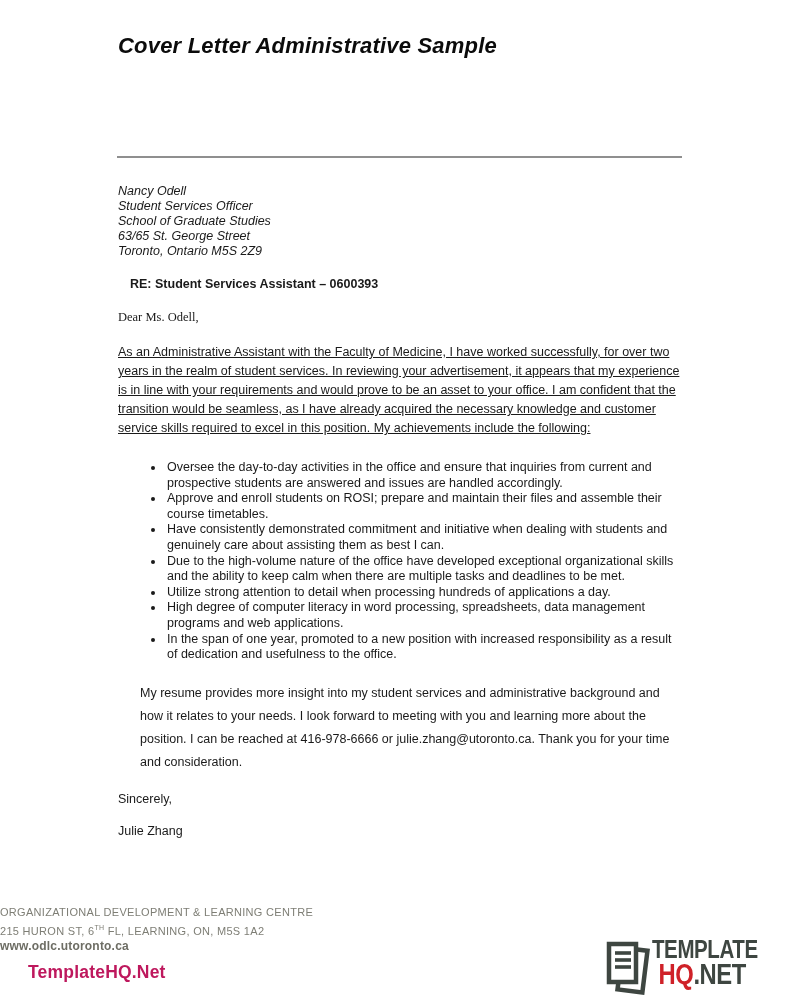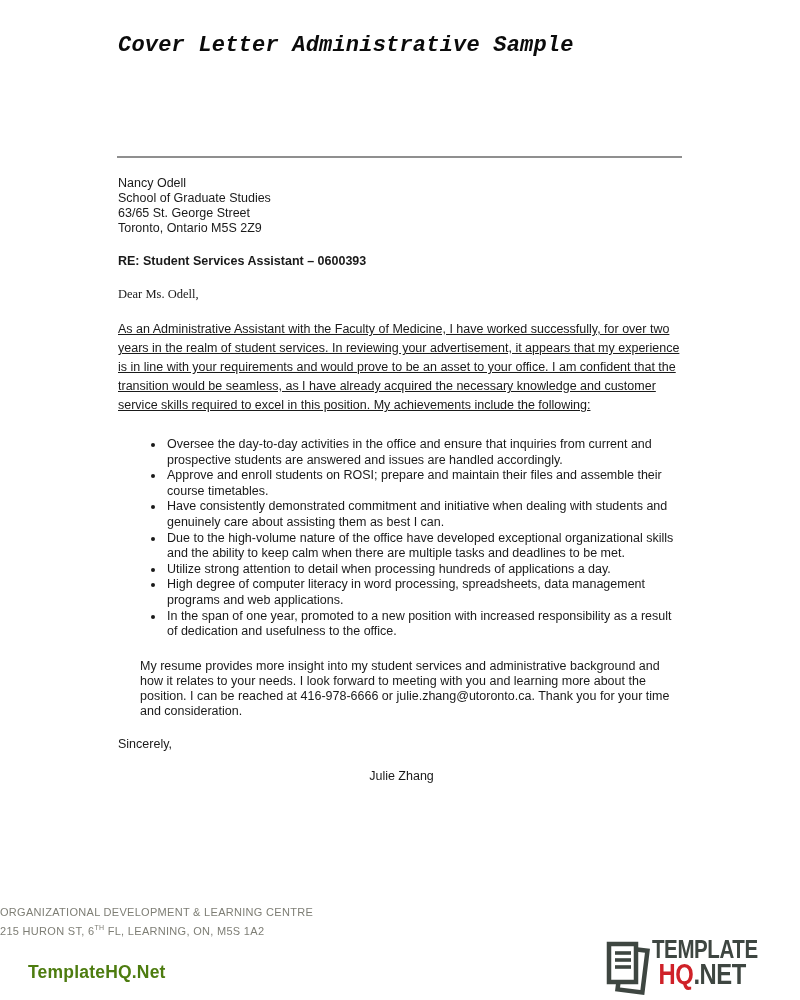--- a/index.html
+++ b/index.html
@@ -7,62 +7,62 @@
   body {
     width:800px; height:1000px; position:relative; overflow:hidden;
     font-family:"Liberation Sans", "DejaVu Sans", sans-serif;
     color:#171717;
     -webkit-font-smoothing:antialiased;
   }
   .page { position:absolute; inset:0; background:#ffffff; }
 
   .doc-title {
     position:absolute; left:118px; top:33px;
-    font-family:Liberation Mono, monospace;
+    font-family:Liberation Sans, sans-serif;
     font-weight:bold; font-style:italic; font-size:22px; color:#0b0b0b;
     letter-spacing:0.2px;
   }
 
   .contact-block {
     position:absolute; left:118px; top:107px; width:580px;
     font-size:12.5px; line-height:18px; color:#1c1c1c;
   }
   .contact-block .bold { font-weight:bold; }
 
   .divider-rule {
     position:absolute; left:117px; top:156px; width:565px; height:2px;
     background:#8f8f8f;
   }
 
   .letter-body {
     position:absolute; left:118px; top:176px; width:567px;
     font-size:12.5px; line-height:15px; color:#1a1a1a;
   }
   .date-line { margin:0 0 18px 0; }
-  .recipient-block { margin:0 0 18px 0; }
+  .recipient-block { margin:8px 0 18px 0;font-style:italic; }
   .recipient-block div { line-height:15px; }
-  .subject-line { font-weight:bold; margin:0 0 18px 0; }
+  .subject-line { font-weight:bold; margin:0 0 18px 12px; }
   .salutation-line { margin:0 0 18px 0;font-family:Liberation Serif, serif; }
   .intro-para { line-height:19px; margin:18px 0 22px 0;text-decoration:underline; }
   .bullet-list { list-style:disc; margin:16px 0 19px 0; padding-left:47px; }
   .bullet-list li { line-height:15.6px; padding-left:2px; }
-  .closing-para { line-height:15px; margin:16px 0 18px 22px; width:545px; }
+  .closing-para { line-height:23px; margin:16px 0 18px 22px; width:545px; }
   .signoff-line { margin:0 0 17px 0; }
-  .signature-line { margin:15px 0 7px 0;text-align:center; }
+  .signature-line { margin:15px 0 7px 0; }
 
   .footer-block {
     position:absolute; left:0; top:905px; width:778px; text-align:left;
     color:#7e7e75; font-size:11px; line-height:15px; letter-spacing:0.3px;
   }
   .footer-block .site { font-weight:bold; color:#6d6d64; font-size:12px; letter-spacing:0.2px; }
   .footer-block sup { font-size:7px; vertical-align:super; }
 
   .watermark {
     position:absolute; left:28px; top:962px;
-    font-weight:bold; font-size:17.5px; color:#4d7c0f; letter-spacing:0.2px;
+    font-weight:bold; font-size:17.5px; color:#be185d; letter-spacing:0.2px;
   }
 
   .logo { position:absolute; left:606px; top:937px; display:flex; align-items:flex-start; }
   .logo-icon { margin-top:4px; }
   .logo-text {
     display:flex; flex-direction:column; margin-left:2px;
     font-weight:bold; line-height:1;
     transform:scaleX(0.82); transform-origin:left top;
     letter-spacing:-0.5px; white-space:nowrap;
   }
@@ -80,20 +80,21 @@
   <div class="contact-block">
   </div>
 
   <div class="divider-rule"></div>
 
   <div class="letter-body">
 
 
     <div class="recipient-block">
       <div>Nancy Odell</div>
+      <div>Student Services Officer</div>
       <div>School of Graduate Studies</div>
       <div>63/65 St. George Street</div>
       <div>Toronto, Ontario M5S 2Z9</div>
     </div>
 
     <p class="subject-line">RE: Student Services Assistant – 0600393</p>
 
     <p class="salutation-line">Dear Ms. Odell,</p>
 
     <p class="intro-para">As an Administrative Assistant with the Faculty of Medicine, I have worked successfully, for over two years in the realm of student services. In reviewing your advertisement, it appears that my experience is in line with your requirements and would prove to be an asset to your office. I am confident that the transition would be seamless, as I have already acquired the necessary knowledge and customer service skills required to excel in this position. My achievements include the following:</p>
@@ -112,20 +113,21 @@
 
     <p class="signoff-line">Sincerely,</p>
 
     <p class="signature-line">Julie Zhang</p>
 
   </div>
 
   <div class="footer-block">
     <div>ORGANIZATIONAL DEVELOPMENT &amp; LEARNING CENTRE</div>
     <div><span>215 HURON ST, 6</span><sup>TH</sup> <span>FL, LEARNING, ON, M5S 1A2</span></div>
+    <div class="site">www.odlc.utoronto.ca</div>
   </div>
 
   <div class="watermark">TemplateHQ.Net</div>
 
   <div class="logo">
     <span class="logo-icon">
       <svg width="44" height="58" viewBox="0 0 44 58" aria-hidden="true">
         <g fill="#ffffff" stroke="#3e4641">
           <rect x="14" y="8" width="25" height="42" stroke-width="4.5" transform="rotate(7 26 29)"></rect>
           <rect x="3" y="3" width="27" height="38" stroke-width="4.5"></rect>

